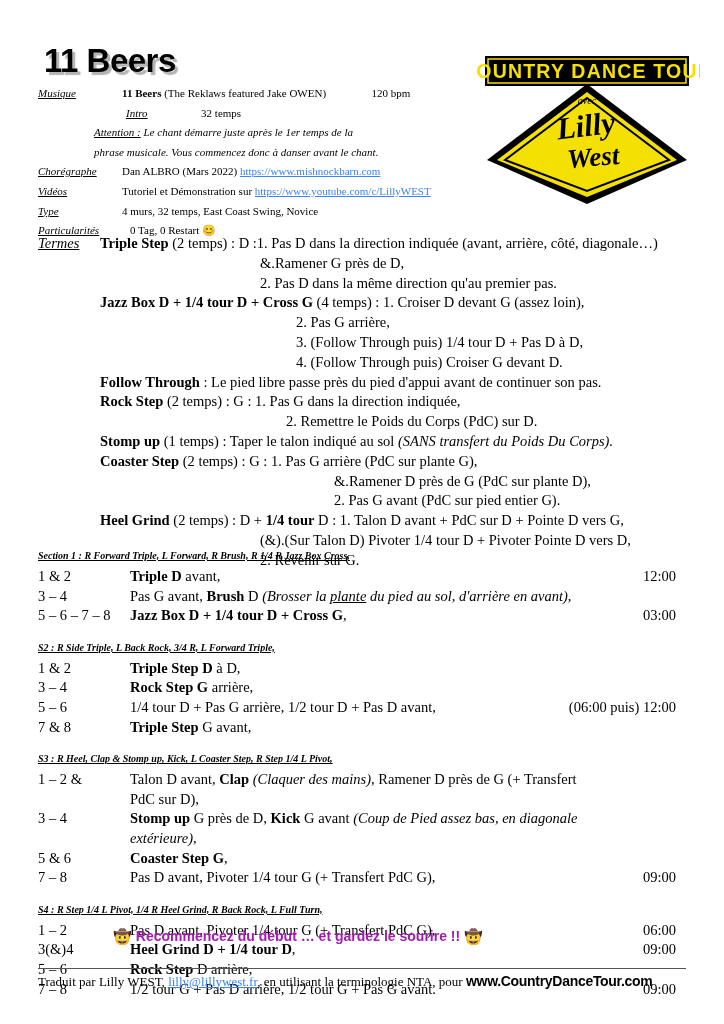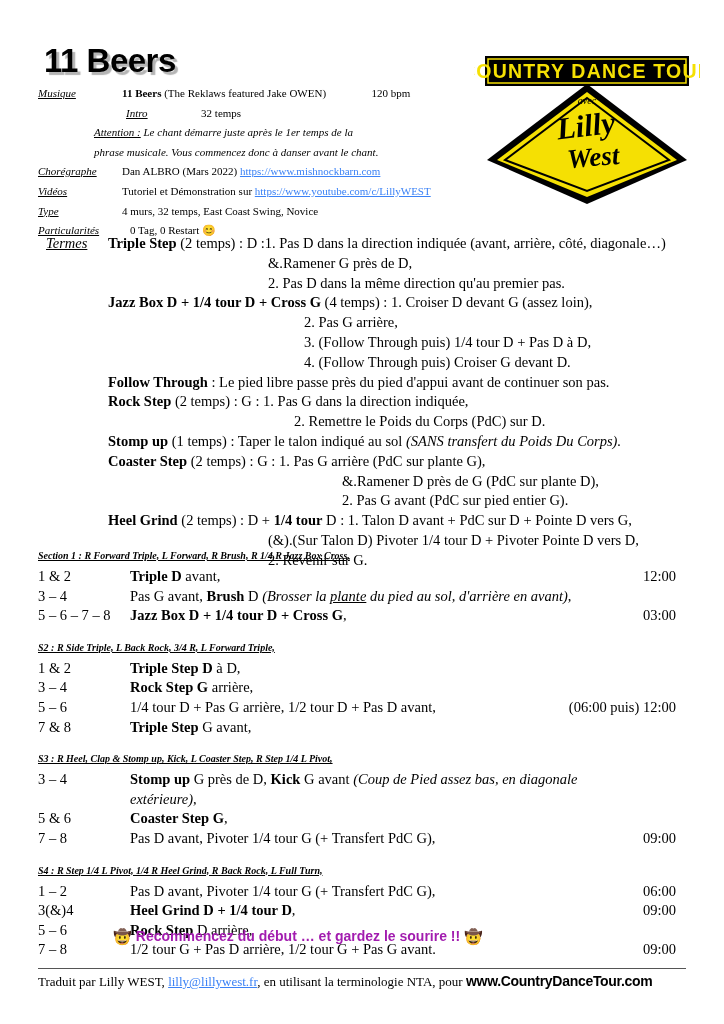--- a/index.html
+++ b/index.html
@@ -62,21 +62,20 @@
   .attention-line{padding-left:56px;font-style:italic;}
   .attention-line2{padding-left:56px;font-style:italic;}
 
   
   .termes{
     position:absolute;
     left:38px; top:228px;
     width:676px;
     font-size:14.5px;
     line-height:19.8px;
-    margin-left:8px;
   }
   .termes-label{
     position:absolute;
     left:0; top:0;
     width:62px;
     font-style:italic;
     text-decoration:underline;
   }
   .termes-body{margin-left:62px;}
   .t-row{white-space:nowrap;}
@@ -316,20 +315,25 @@
       <div class="step-row">
         <div class="beats">7 &amp; 8</div>
         <div class="desc"><span class="b">Triple Step</span><span> G avant,</span></div>
         <div class="wall"></div>
       </div>
     </div>
 
     <div class="section">
       <div class="sec-head">S3 : R Heel, Clap &amp; Stomp up, Kick, L Coaster Step, R Step 1/4 L Pivot,</div>
       <div class="step-row">
+        <div class="beats">1 – 2 &amp;</div>
+        <div class="desc"><span>Talon D avant, </span><span class="b">Clap</span><span> </span><span class="i">(Claquer des mains)</span><span>, Ramener D près de G (+ Transfert PdC sur D),</span></div>
+        <div class="wall"></div>
+      </div>
+      <div class="step-row">
         <div class="beats">3 – 4</div>
         <div class="desc"><span class="b">Stomp up</span><span> G près de D, </span><span class="b">Kick</span><span> G avant </span><span class="i">(Coup de Pied assez bas, en diagonale extérieure)</span><span>,</span></div>
         <div class="wall"></div>
       </div>
       <div class="step-row">
         <div class="beats">5 &amp; 6</div>
         <div class="desc"><span class="b">Coaster Step G</span><span>,</span></div>
         <div class="wall"></div>
       </div>
       <div class="step-row">

